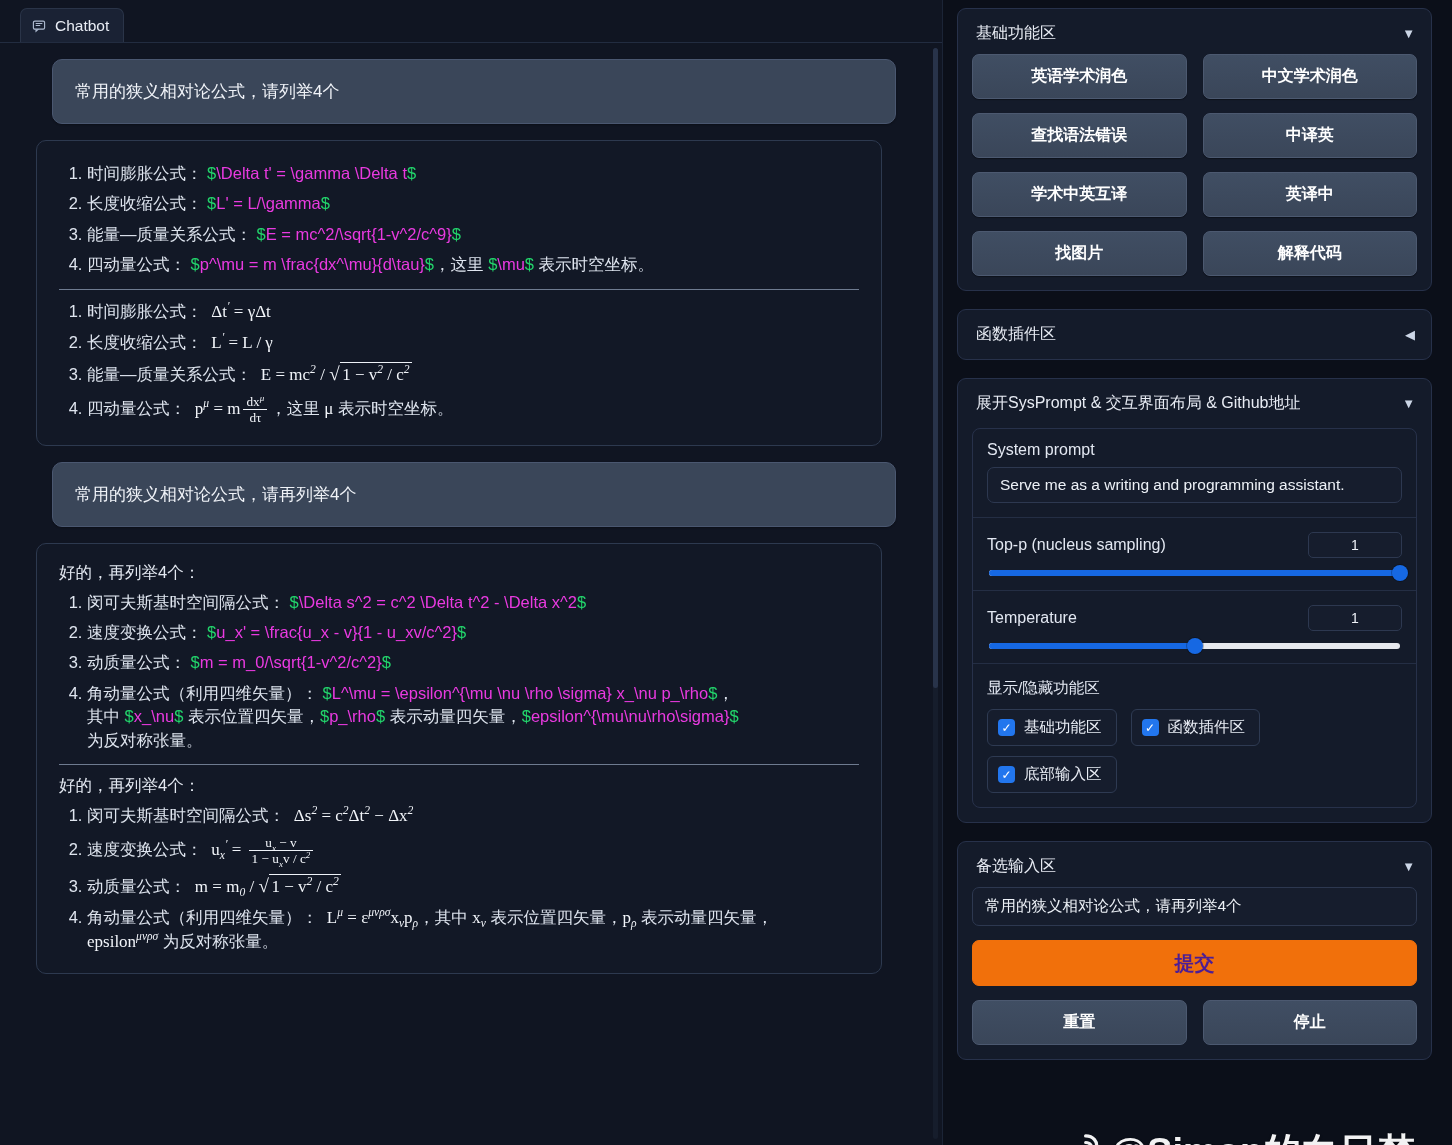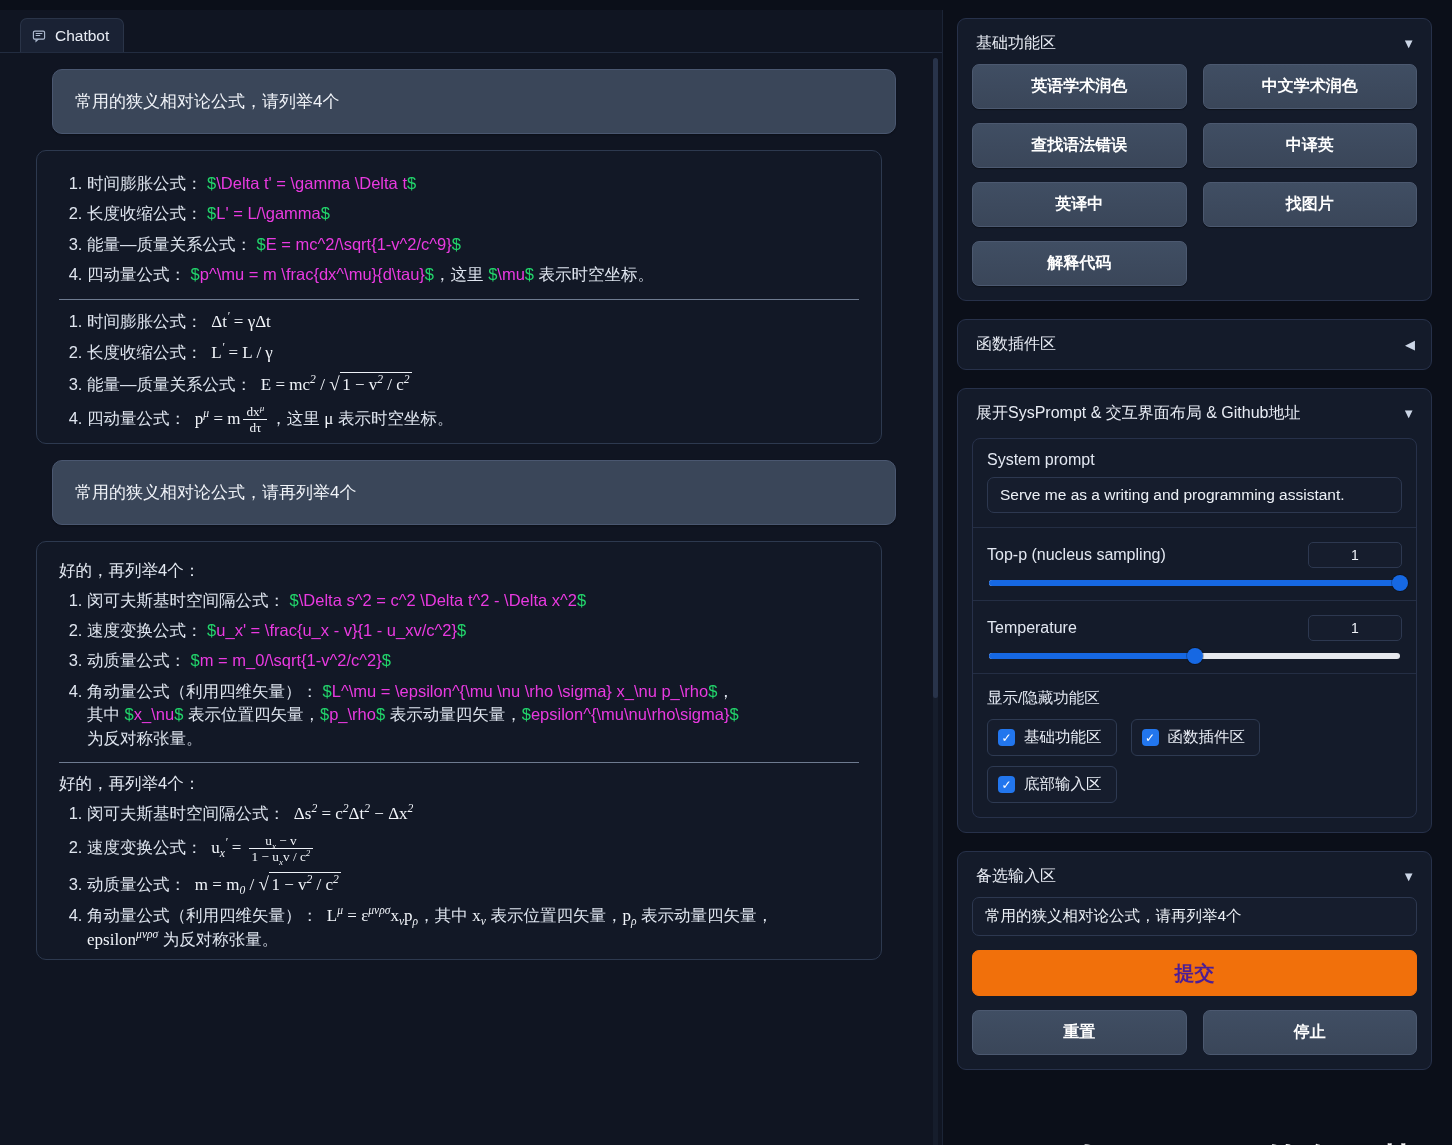--- a/index.html
+++ b/index.html
@@ -2,21 +2,21 @@
 <html><head>
 <meta charset="utf-8">
 <style>
   * { box-sizing: border-box; margin: 0; padding: 0; }
   html, body {
     width: 1452px; height: 1145px;
     background: #0b0f19;
     font-family: "Liberation Sans", sans-serif;
     overflow: hidden;
   }
-  .app { position: relative; width: 1452px; height: 977px; display: flex; background: #0b0f19; margin-top: 10px; }
+  .app { position: relative; width: 1452px; height: 977px; display: flex; background: #0b0f19; }
 
   
   .chat-col {
     width: 943px; height: 1145px;
     background: #101522;
     border-right: 1px solid #1b2436;
     position: relative;
   }
   .tabbar {
     height: 43px;
@@ -57,21 +57,21 @@
     color: #f0f3f8;
     font-size: 17px;
     width: 100%;
     box-shadow: 0 1px 2px rgba(0,0,0,.3);
   }
   .bubble-bot {
     background: #121826;
     border: 1px solid #2c3purple;
     border: 1px solid #2d394f;
     border-radius: 10px;
-    padding: 14px 22px 0 22px;
+    padding: 14px 22px 12px 22px;
     color: #e6eaf2;
     font-size: 16.5px;
     width: 100%;
   }
 
   .md-ol { list-style: decimal; margin: 0 0 0 28px; padding: 0; }
   .md-ol > li { margin: 7px 0; line-height: 1.42; color: #dfe5ef; font-size: 16.5px; }
   .plain-line { color: #e3e8f1; font-size: 16.5px; margin: 4px 0 2px 0; }
 
   
@@ -369,20 +369,21 @@
     <div class="card">
       <div class="card-head">
         <span>基础功能区</span>
         <span class="caret">▼</span>
       </div>
       <div class="btn-grid">
         <div class="fbtn">英语学术润色</div>
         <div class="fbtn">中文学术润色</div>
         <div class="fbtn">查找语法错误</div>
         <div class="fbtn">中译英</div>
+        <div class="fbtn">学术中英互译</div>
         <div class="fbtn">英译中</div>
         <div class="fbtn">找图片</div>
         <div class="fbtn">解释代码</div>
       </div>
     </div>
 
     <div class="card" style="padding-bottom:12px;">
       <div class="card-head compact">
         <span>函数插件区</span>
         <span class="caret">◀</span>

